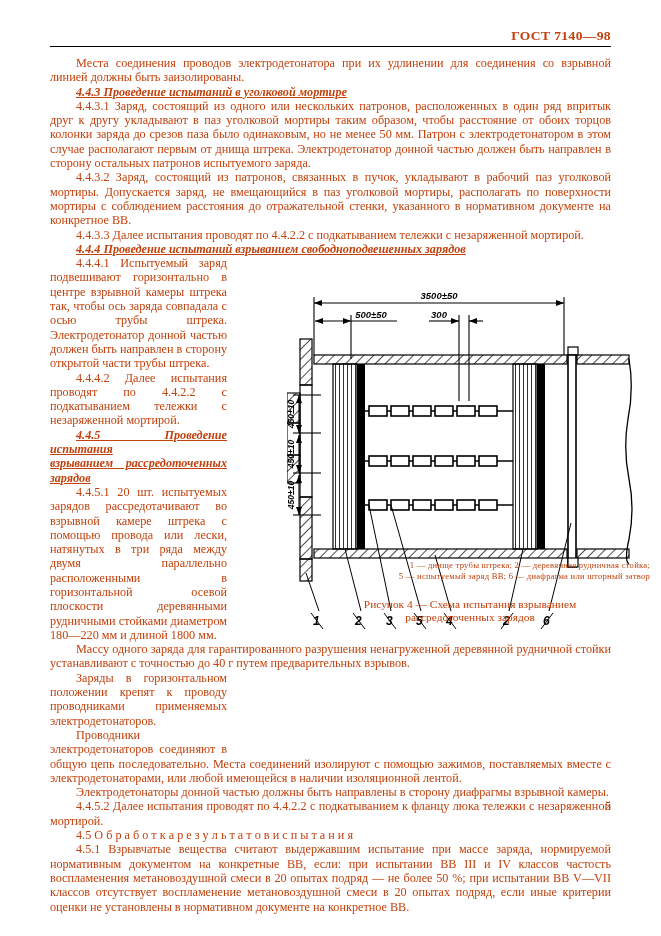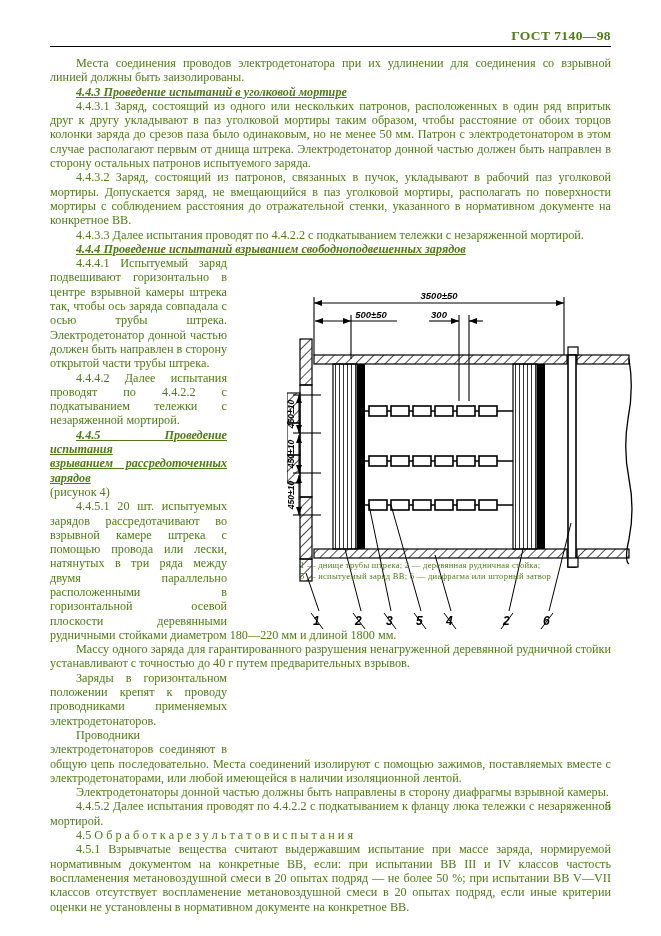--- a/index.html
+++ b/index.html
@@ -6,21 +6,21 @@
     margin: 0;
     padding: 0;
     background: #ffffff;
   }
   .page {
     position: relative;
     width: 661px;
     height: 936px;
     background: #ffffff;
     font-family: "Liberation Serif", "DejaVu Serif", serif;
-    color: #4d7c0f;
+    color: #c2410c;
     overflow: hidden;
   }
 
   
   .hdr {
     position: absolute;
     top: 28px;
     right: 50px;
     font-family: "Liberation Serif", serif;
     font-weight: bold;
@@ -83,21 +83,21 @@
   }
   .fig-svg { display: block; }
 
   .legend {
     position: absolute;
     left: 300px;
     top: 560px;
     width: 350px;
     font-size: 8.6px;
     line-height: 10.6px;
-    text-align: left;
+    text-align: right;
     letter-spacing: 0.25px;
   }
   .figcap {
     position: absolute;
     left: 290px;
     top: 598px;
     width: 360px;
     text-align: center;
     font-size: 11.4px;
     line-height: 13.4px;
@@ -126,21 +126,20 @@
     <p class="para">4.4.3.2  Заряд, состоящий из патронов, связанных в пучок, укладывают в рабочий паз уголковой мортиры. Допускается заряд, не вмещающийся в паз уголковой мортиры, располагать по поверхности мортиры с соблюдением расстояния до отражательной стенки, указанного в нормативном документе на конкретное ВВ.</p>
     <p class="para">4.4.3.3  Далее испытания проводят по 4.4.2.2 с подкатыванием тележки с незаряженной мортирой.</p>
     <p class="para ital">4.4.4  Проведение испытаний взрыванием свободноподвешенных зарядов</p>
 
     <div class="wrapbox">
       <div class="figfloat"></div>
       <p class="para">4.4.4.1  Испытуемый заряд подвешивают горизонтально в центре взрывной камеры штрека так, чтобы ось заряда совпадала с осью трубы штрека. Электродетонатор донной частью должен быть направлен в сторону открытой части трубы штрека.</p>
       <p class="para">4.4.4.2 Далее испытания проводят по 4.4.2.2 с подкатыванием тележки с незаряженной мортирой.</p>
       <p class="para ital">4.4.5  Проведение     испытания</p>
       <p class="para noind ital">взрыванием   рассредоточенных   зарядов</p>
-      <p class="para noind">(рисунок 4)</p>
       <p class="para">4.4.5.1  20 шт. испытуемых зарядов рассредотачивают во взрывной камере штрека с помощью провода или лески, натянутых в три ряда между двумя параллельно расположенными в горизонтальной осевой плоскости деревянными рудничными стойками диаметром 180—220 мм и длиной 1800 мм.</p>
       <p class="para">Массу одного заряда для гарантированного разрушения ненагруженной деревянной рудничной стойки устанавливают с точностью до 40 г путем предварительных взрывов.</p>
       <div class="figfloat2"></div>
       <p class="para">Заряды в горизонтальном положении крепят к проводу проводниками применяемых электродетонаторов.</p>
       <p class="para">Проводники электродетонаторов соединяют в общую цепь последовательно. Места соединений изолируют с помощью зажимов, поставляемых вместе с электродетонаторами, или любой имеющейся в наличии изоляционной лентой.</p>
       <p class="para">Электродетонаторы донной частью должны быть направлены в сторону диафрагмы взрывной камеры.</p>
     </div>
 
     <p class="para">4.4.5.2 Далее испытания проводят по 4.4.2.2 с подкатыванием к фланцу люка тележки с незаряженной мортирой.</p>
     <p class="para">4.5 О б р а б о т к а   р е з у л ь т а т о в   и с п ы т а н и я</p>
@@ -295,16 +294,20 @@
         </g>
       </g>
     </svg>
   </div>
 
   <div class="legend">
     <div>1 — днище трубы штрека;  2 — деревянная рудничная стойка;</div>
     <div>5 — испытуемый заряд ВВ; 6 — диафрагма или шторный затвор</div>
   </div>
 
+  <div class="figcap">
+    <div>Рисунок 4 — Схема испытания взрыванием</div>
+    <div>рассредоточенных зарядов</div>
+  </div>
 
   <div class="pageno">5</div>
 
 </div>
 
 </body></html>

